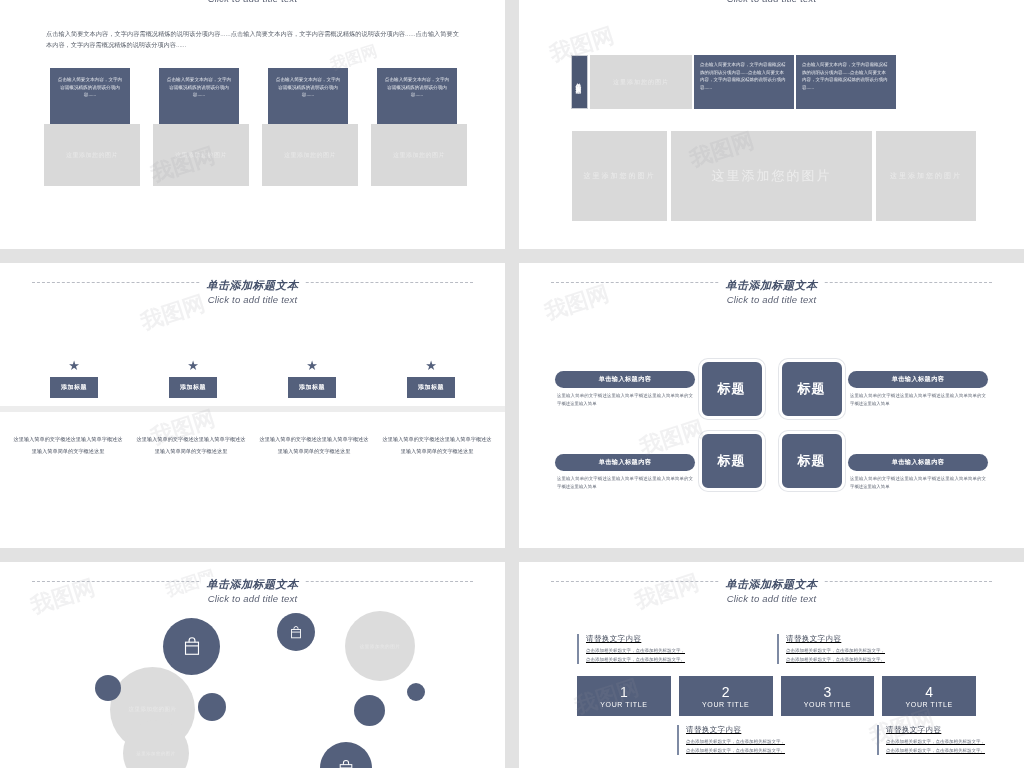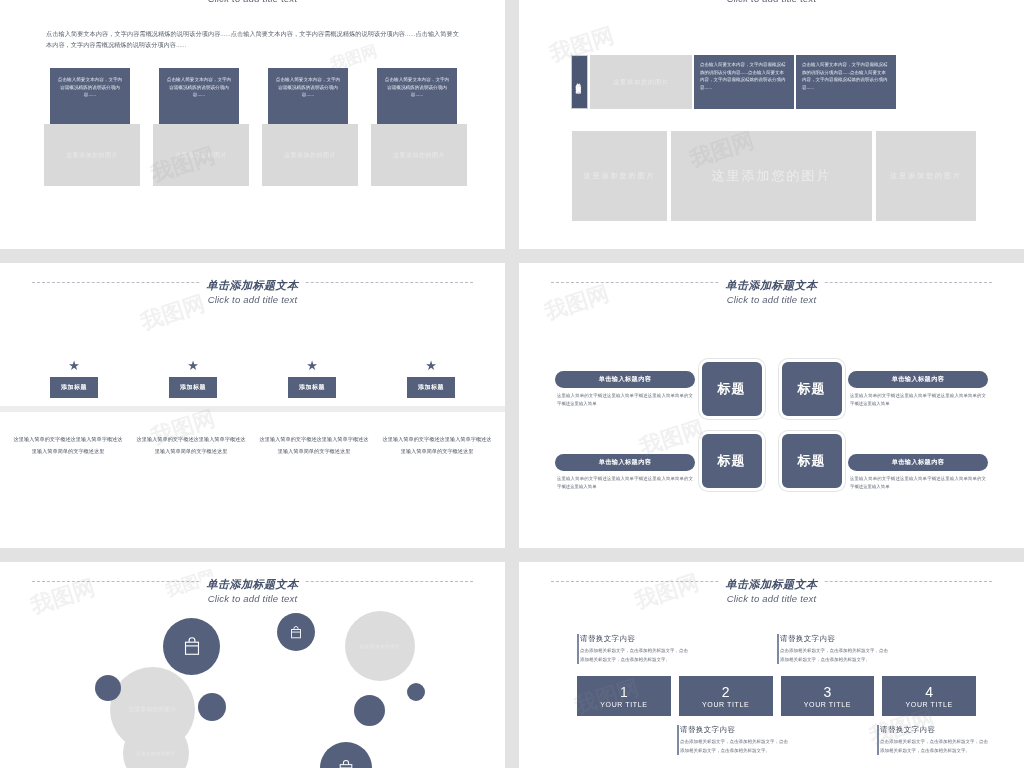--- a/index.html
+++ b/index.html
@@ -184,21 +184,21 @@
     position:absolute; left:58px; right:48px; top:114px;
     display:flex; gap:8px;
   }
   .s6-num{
     flex:1; background:#54607c; color:#fff;
     height:40px; display:flex; flex-direction:column;
     align-items:center; justify-content:center;
   }
   .s6-n{ font-size:14px; line-height:1; font-weight:normal; }
   .s6-t{ font-size:7px; letter-spacing:.6px; margin-top:2px; }
-  .s6-txt{ position:absolute; width:112px; padding-left:1px; }
+  .s6-txt{ position:absolute; width:112px; padding-left:7px;text-decoration:underline; }
   .s6-txt.up{ border-left:2px solid #7e8aa3; }
   .s6-txt.dn{ border-left:2px solid #7e8aa3; }
   .s6-h{ font-size:7.5px; color:#3e4657; font-weight:normal; letter-spacing:.4px;}
   .s6-b{ font-size:4.5px; line-height:1.9; color:#5d6472; margin-top:3px;}
 
   
   .wm{
     position:absolute; pointer-events:none;
     color:rgba(150,150,155,.13);
     font-size:22px; font-weight:bold;

